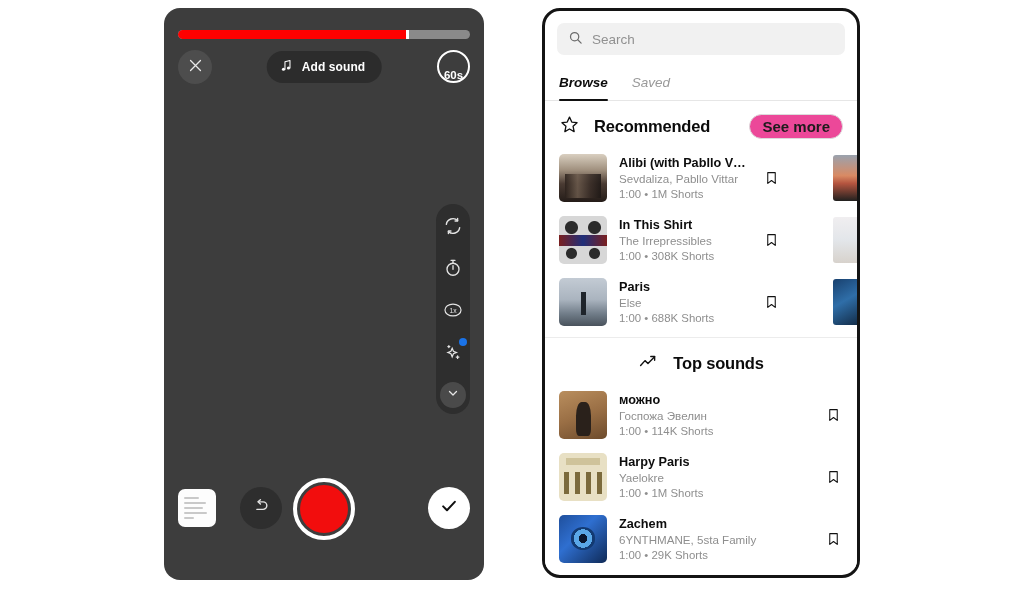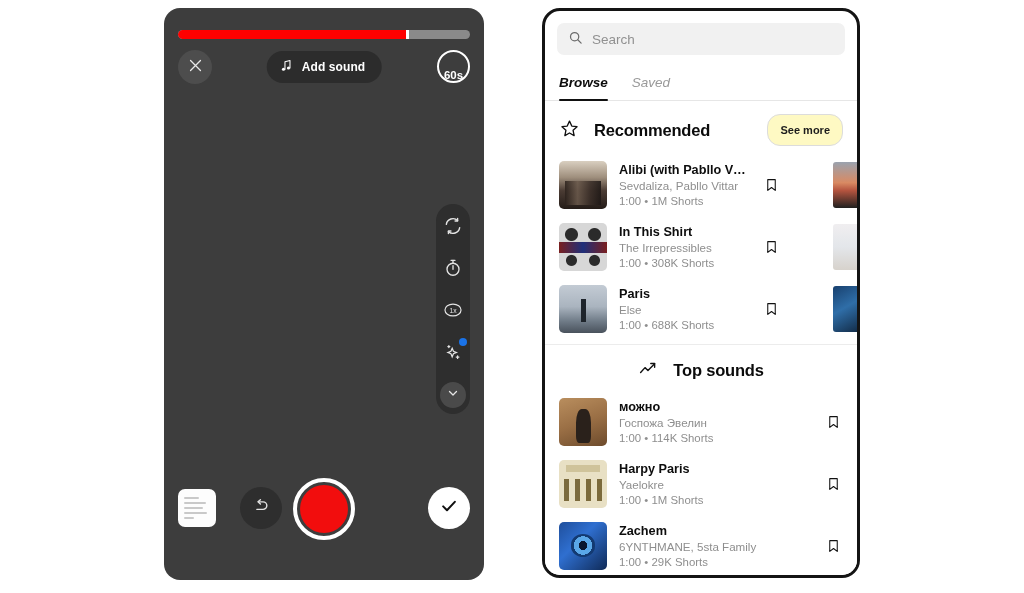--- a/index.html
+++ b/index.html
@@ -141,24 +141,24 @@
   }
 
   .section-head {
     display: flex; align-items: center; padding: 13px 14px 8px; justify-content: center;
   }
   .section-head .sec-title {
     font-size: 16.5px; font-weight: 700; color: #0b0b0b; margin-left: 14px;
     letter-spacing: -.2px;
   }
   .see-more {
-    margin-left: auto; height: 32px; padding: 0 12px;
+    margin-left: auto; height: 25px; padding: 0 12px;
     border: 1px solid #dcdcdc; border-radius: 13px;
     display: flex; align-items: center;
-    font-size: 11px; color: #1c1c1c; font-weight: 600; background:#fef9c3;
+    font-size: 15px; color: #1c1c1c; font-weight: 600; background:#ec4899;
   }
   .sec-divider { height: 1px; background: #ececec; margin: 4px 0 0; }
 
   .track-row {
     position: relative; display: flex; align-items: center;
     padding: 7px 14px; gap: 12px; background:#fff;
   }
   .art {
     width: 48px; height: 48px; border-radius: 5px; flex: 0 0 48px;
     overflow: hidden; position: relative;

